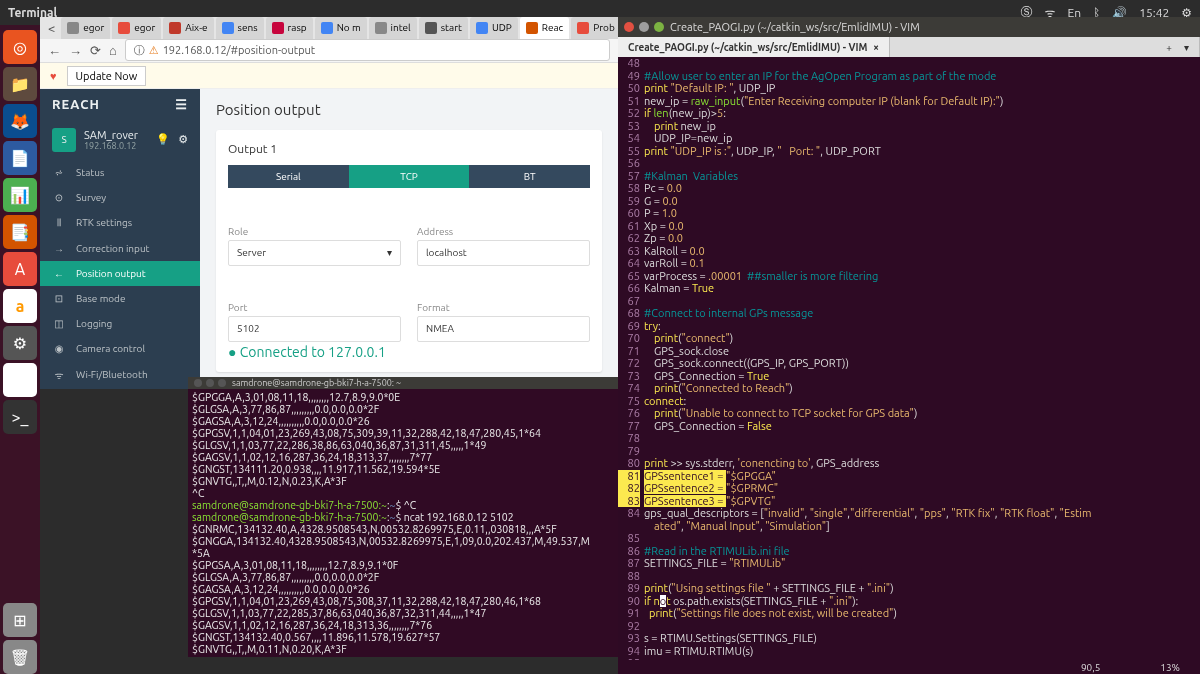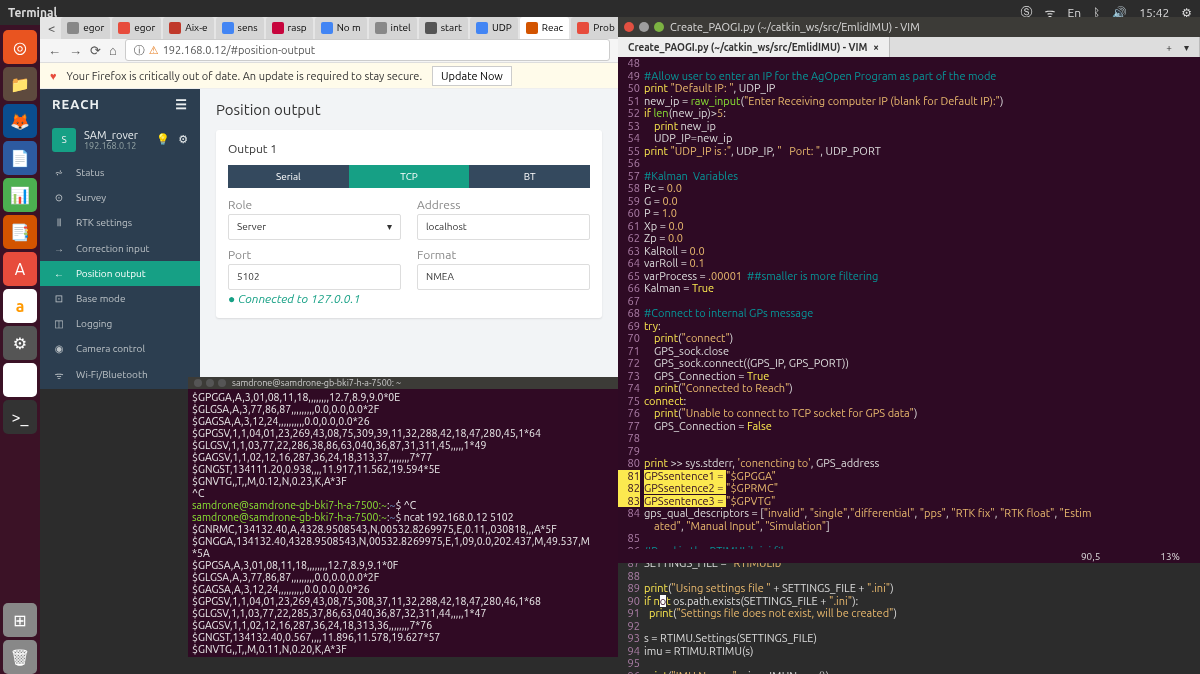--- a/index.html
+++ b/index.html
@@ -54,36 +54,36 @@
 .reach-nav-item .ico { width: 14px; text-align: center; }
 
 .reach-main { flex: 1; background: #f2f4f6; padding: 12px 16px; font-size: 11px; color: #333; }
 .reach-main h1 { font-size: 15px; font-weight: normal; margin-bottom: 12px; }
 .reach-card { background: #fff; border-radius: 3px; padding: 12px; box-shadow: 0 1px 2px rgba(0,0,0,0.1); }
 .reach-card h2 { font-size: 12px; font-weight: normal; margin-bottom: 10px; }
 .reach-tabs { display: flex; margin-bottom: 10px; }
 .reach-tab { flex: 1; padding: 6px; text-align: center; background: #34495e; color: #fff; font-size: 10px; cursor: pointer; }
 .reach-tab.active { background: #16a085; }
 .reach-form { display: grid; grid-template-columns: 1fr 1fr; gap: 8px 16px; }
-.reach-field label { display: block; font-size: 12px; color: #888; margin-bottom: 3px; }
+.reach-field label { display: block; font-size: 10px; color: #888; margin-bottom: 3px; margin-top: 28px; }
 .reach-field .input { height: 26px; border: 1px solid #ddd; border-radius: 2px; padding: 0 8px; display: flex; align-items: center; font-size: 10px; justify-content: space-between; }
-.reach-status { margin-top: 2px; color: #16a085; font-size: 12px; font-style: italic; }
+.reach-status { margin-top: 2px; color: #16a085; font-size: 14px; }
 
 
 .terminal { position: absolute; left: 188px; top: 377px; width: 430px; height: 280px; background: #300a24; font-family: 'Ubuntu Mono', monospace; font-size: 10.5px; color: #ddd; overflow: hidden; }
 .terminal .titlebar { height: 12px; background: #3c3b37; display: flex; align-items: center; padding: 0 6px; gap: 6px; font-size: 9px; color: #ccc; }
 .terminal .wbtns { display: flex; gap: 4px; }
 .terminal .wbtn { width: 8px; height: 8px; border-radius: 50%; background: #555; }
 .terminal .content { padding: 2px 4px; line-height: 12px; white-space: pre; }
 .tg { color: #8ae234; }
 .tw { color: #eee; }
 .tb { color: #729fcf; }
 
 
-.vim { position: absolute; left: 618px; top: 17px; width: 582px; height: 546px; background: #2e0a24; font-family: 'Ubuntu Mono', monospace; font-size: 11px; color: #ddd; }
+.vim { position: absolute; left: 618px; top: 17px; width: 582px; height: 657px; background: #2e0a24; font-family: 'Ubuntu Mono', monospace; font-size: 11px; color: #ddd; }
 .vim-titlebar { height: 20px; background: #3c3b37; display: flex; align-items: center; padding: 0 6px; gap: 6px; font-size: 11px; color: #ddd; }
 .vim-titlebar .wbtns { display: flex; gap: 5px; }
 .vim-titlebar .wbtn { width: 10px; height: 10px; border-radius: 50%; }
 .vim-titlebar .wc { background: #e25041; }
 .vim-titlebar .wm { background: #9e9e9e; }
 .vim-titlebar .wx { background: #7cb342; }
 .vim-tabs { height: 20px; background: #ddd; display: flex; align-items: stretch; font-size: 10px; }
 .vim-tab { padding: 3px 10px; border-right: 1px solid #bbb; background: #ddd; color: #333; display: flex; align-items: center; gap: 6px; }
 .vim-tab.active { background: #eee; font-weight: bold; }
 .vim-tab.dim { color: #888; }
@@ -190,21 +190,20 @@
     <span class="nav-btn">⟳</span>
     <span class="nav-btn">⌂</span>
     <div class="ff-url">
       <span>ⓘ</span>
       <span style="color:#e67e22">⚠</span>
       <span>192.168.0.12/#position-output</span>
     </div>
   </div>
   <div class="ff-warning">
     <span class="heart">♥</span>
-    <span>Your Firefox is critically out of date. An update is required to stay secure.</span>
     <button>Update Now</button>
   </div>
   <div class="reach">
     <div class="reach-sidebar">
       <div class="reach-logo">
         <span>REACH</span>
         <span>☰</span>
       </div>
       <div class="reach-device">
         <div class="avatar">S</div>

